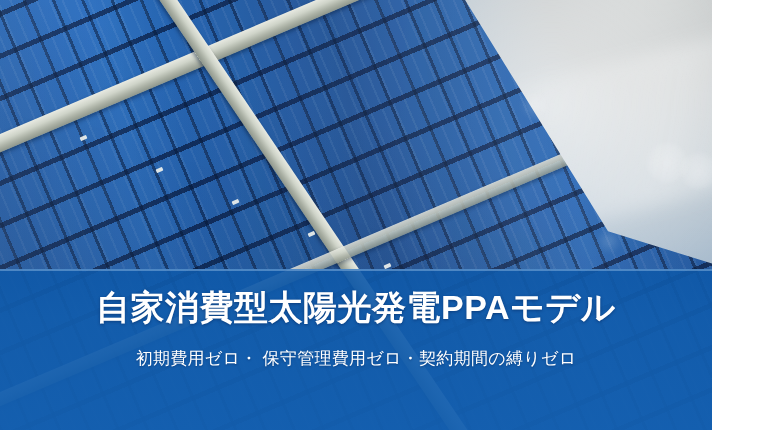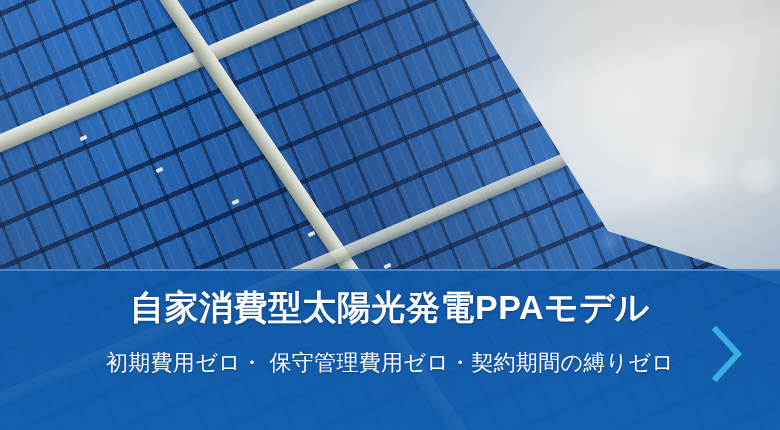--- a/index.html
+++ b/index.html
@@ -6,21 +6,21 @@
     margin: 0;
     padding: 0;
     background: #ffffff;
   }
   body {
     font-family: "Liberation Sans", "DejaVu Sans", sans-serif;
   }
 
   #hero-banner {
     position: relative;
-    width: 780px;
+    width: 712px;
     height: 430px;
     overflow: hidden;
     background: #404040;
   }
 
   
   .photo-layer {
     position: absolute;
     inset: 0;
     overflow: hidden;
@@ -192,21 +192,21 @@
     font-weight: 700;
     line-height: 1.1;
     color: #ffffff;
     letter-spacing: 0.5px;
     text-shadow: 0 1px 3px rgba(0,25,70,0.45);
     white-space: nowrap;
   }
 
   .hero-sub {
     margin: 2px;
-    font-size: 22px;
+    font-size: 17px;
     font-weight: 400;
     line-height: 1.55;
     color: #ffffff;
     text-align: right;
     letter-spacing: 0.3px;
     text-shadow: 0 1px 2px rgba(0,25,70,0.40);
     white-space: nowrap;
   }
   .hero-sub.line-1 { margin-top: 20px; }
 

